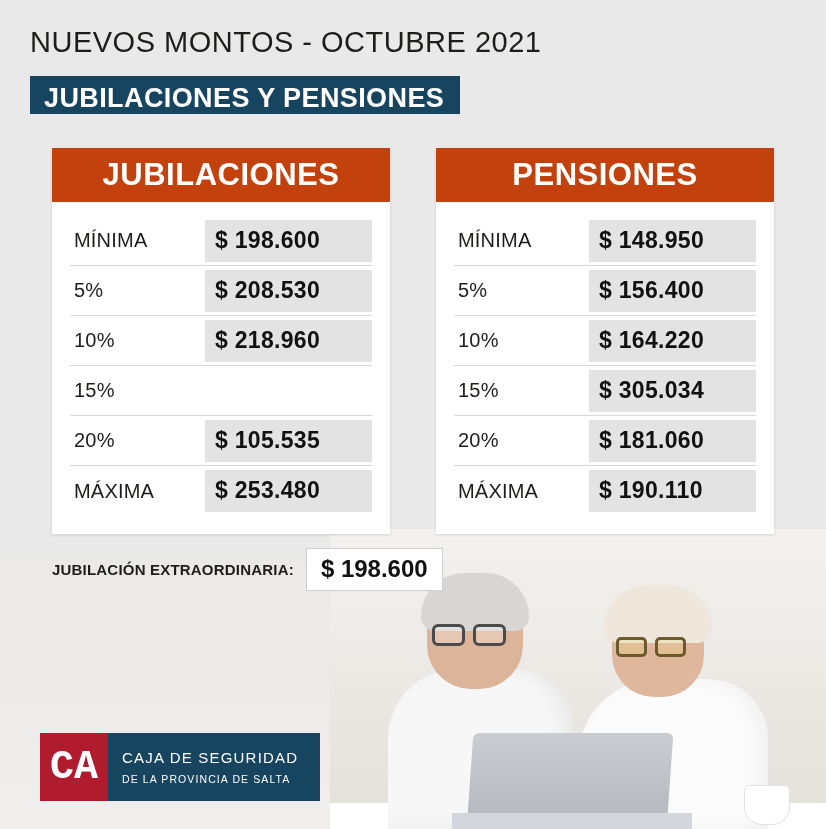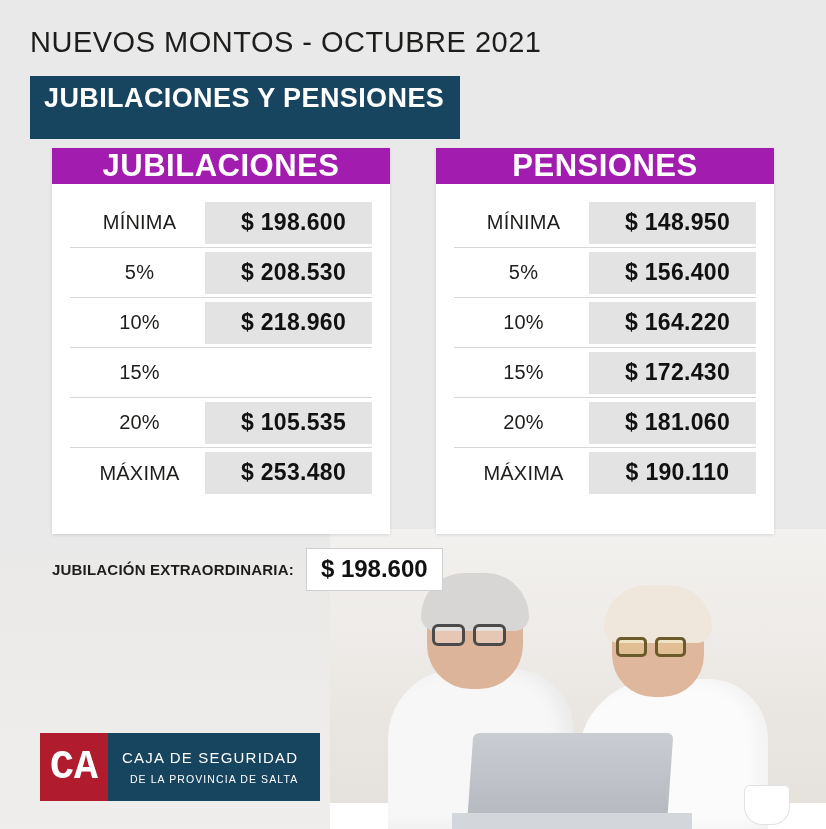--- a/index.html
+++ b/index.html
@@ -38,41 +38,41 @@
     font-weight: 400;
   }
   .subtitle-bar {
     position: absolute;
     left: 30px; top: 76px;
     background: #17445e;
     color: #ffffff;
     font-size: 27px;
     font-weight: bold;
     letter-spacing: 0.4px;
-    padding: 7px 16px 25px 14px;
+    padding: 7px 16px 0 14px;
   }
   .card {
     position: absolute;
     background: #ffffff;
     box-shadow: 0 1px 3px rgba(0,0,0,0.12);
   }
   .card-jub { left: 52px; top: 148px; width: 338px; height: 386px; }
   .card-pen { left: 436px; top: 148px; width: 338px; height: 386px; }
   .card-head {
-    height: 36px;
-    background: #a21caf;
+    height: 54px;
+    background: #c2410c;
     color: #fff;
     display: flex;
     align-items: center;
     justify-content: center;
     font-size: 31px;
     font-weight: bold;
     letter-spacing: 0.5px;
   }
-  .rows { padding: 14px 18px 10px 18px; text-align: center; }
+  .rows { padding: 14px 18px 10px 18px; }
   .row {
     display: flex;
     align-items: center;
     height: 50px;
     border-bottom: 1px solid #d7d7d7;
   }
   .row:last-child { border-bottom: none; }
   .row-label {
     width: 135px;
     font-size: 20px;
@@ -196,21 +196,21 @@
     background: #17445e;
     color: #ffffff;
     padding: 10px 22px 10px 14px;
     display: flex;
     flex-direction: column;
     justify-content: center;
   }
   .logo-l1, .logo-l2 {
     font-size: 15px; letter-spacing: 1.2px; line-height: 1.15;
   }
-  .logo-l3 { font-size: 10.5px; letter-spacing: 1.1px; margin-top: 6px; text-align: right; }
+  .logo-l3 { font-size: 10.5px; letter-spacing: 1.1px; margin-top: 6px; }
 </style>
 </head>
 <body>
 
 <div class="poster">
 
   <div class="photo-zone">
     <div class="wall"></div>
     <div class="table-surface"></div>
 
@@ -273,21 +273,21 @@
       <div class="row">
         <div class="row-label">5%</div>
         <div class="row-value">$ 156.400</div>
       </div>
       <div class="row">
         <div class="row-label">10%</div>
         <div class="row-value">$ 164.220</div>
       </div>
       <div class="row">
         <div class="row-label">15%</div>
-        <div class="row-value">$ 172.430</div>
+        <div class="row-value">$ 305.034</div>
       </div>
       <div class="row">
         <div class="row-label">20%</div>
         <div class="row-value">$ 181.060</div>
       </div>
       <div class="row">
         <div class="row-label">MÁXIMA</div>
         <div class="row-value">$ 190.110</div>
       </div>
     </div>

